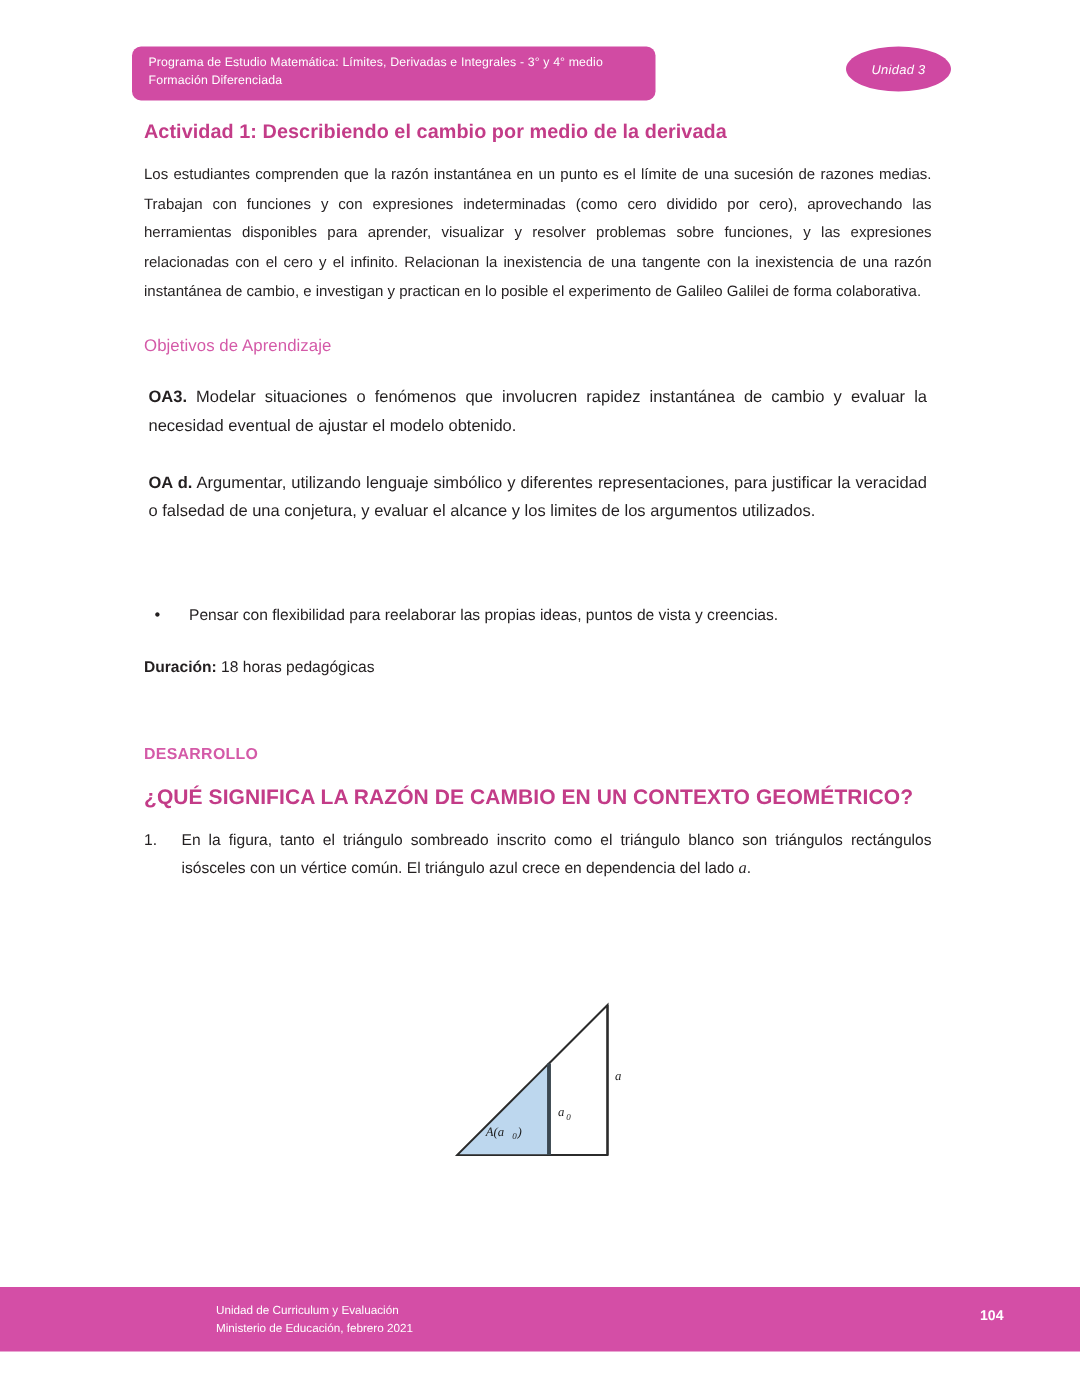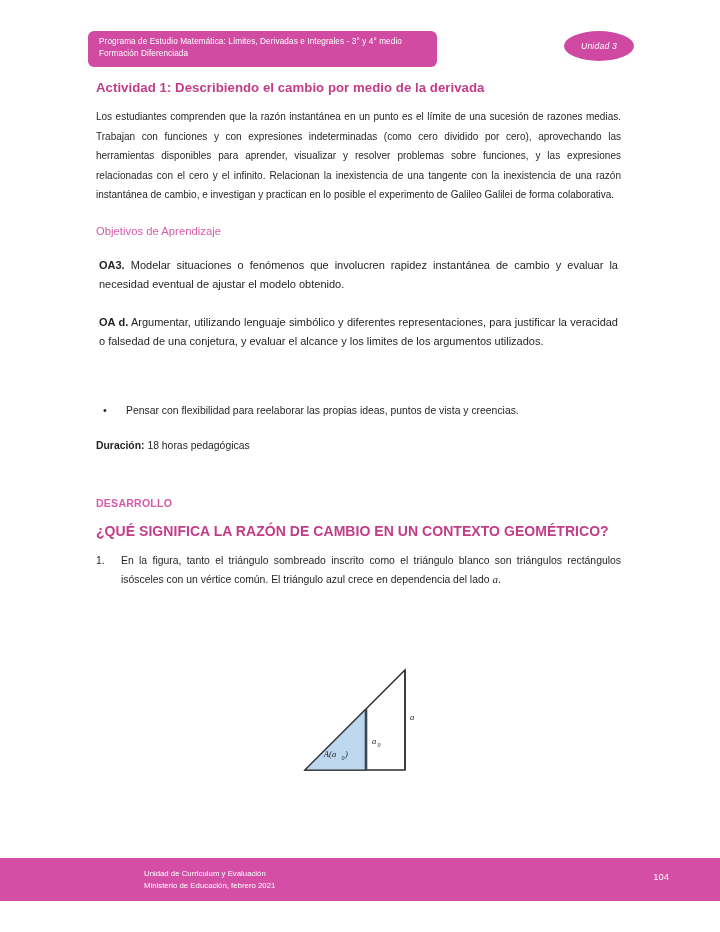--- a/index.html
+++ b/index.html
@@ -183,21 +183,21 @@
     align-items: flex-start;
     margin-left: 46px;
   }
   .footer-text div {
     font-size: 7.8px;
     line-height: 11.5px;
     color: #ffffff;
   }
   .footer-page {
     font-size: 9.4px;
-    font-weight: normal;
+    font-weight: bold;
     color: #ffffff;
     padding-top: 3px;
   }
   .spacer-12 { height: 12px; }
   .spacer-14 { height: 14px; }
   .spacer-16 { height: 16px; }
   .spacer-20 { height: 20px; }
   .spacer-30 { height: 30px; }
 </style>
 </head>

